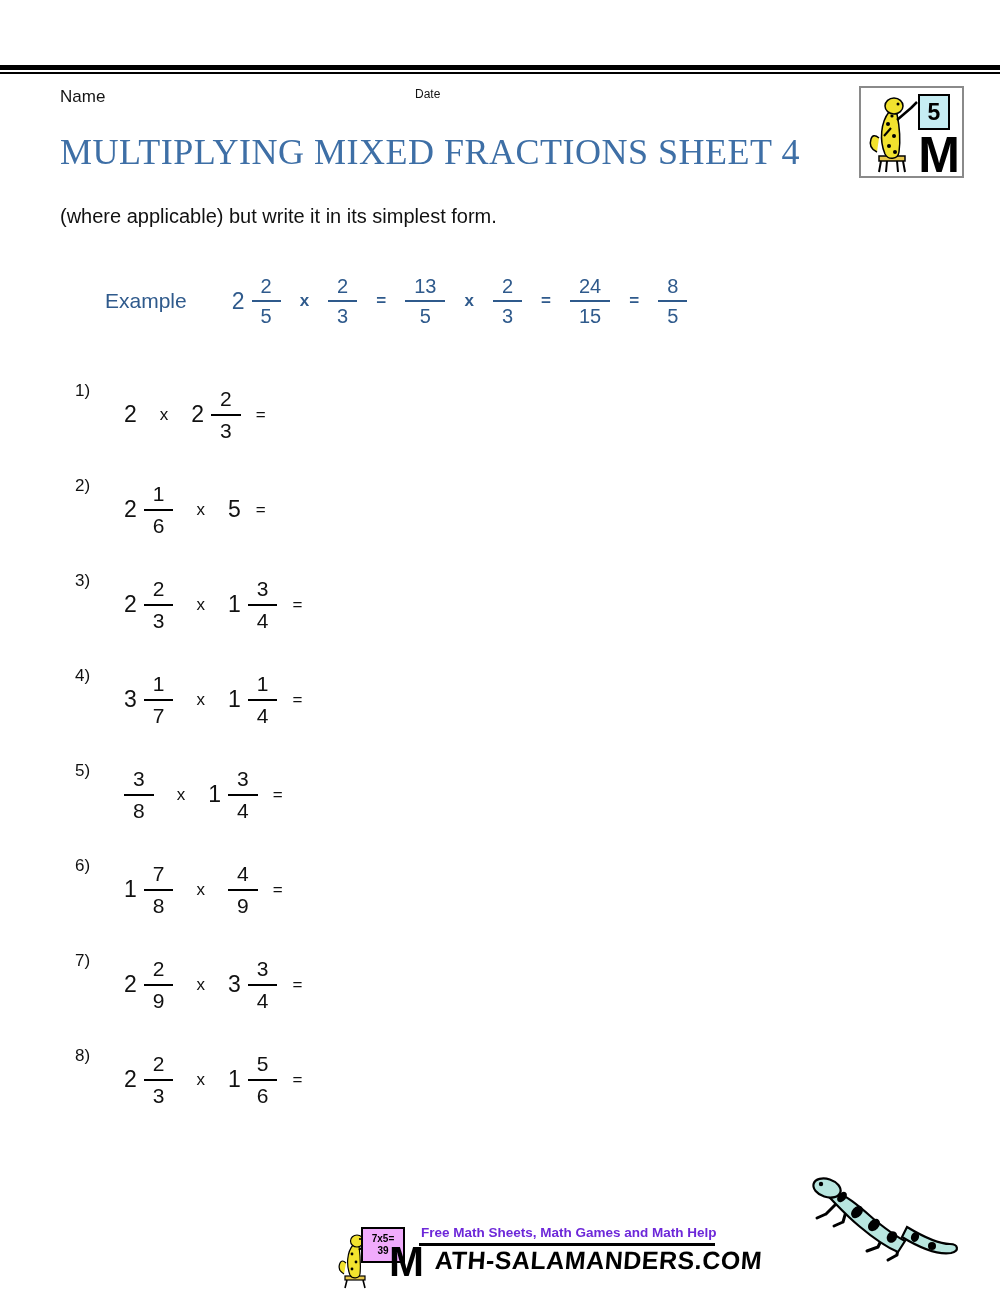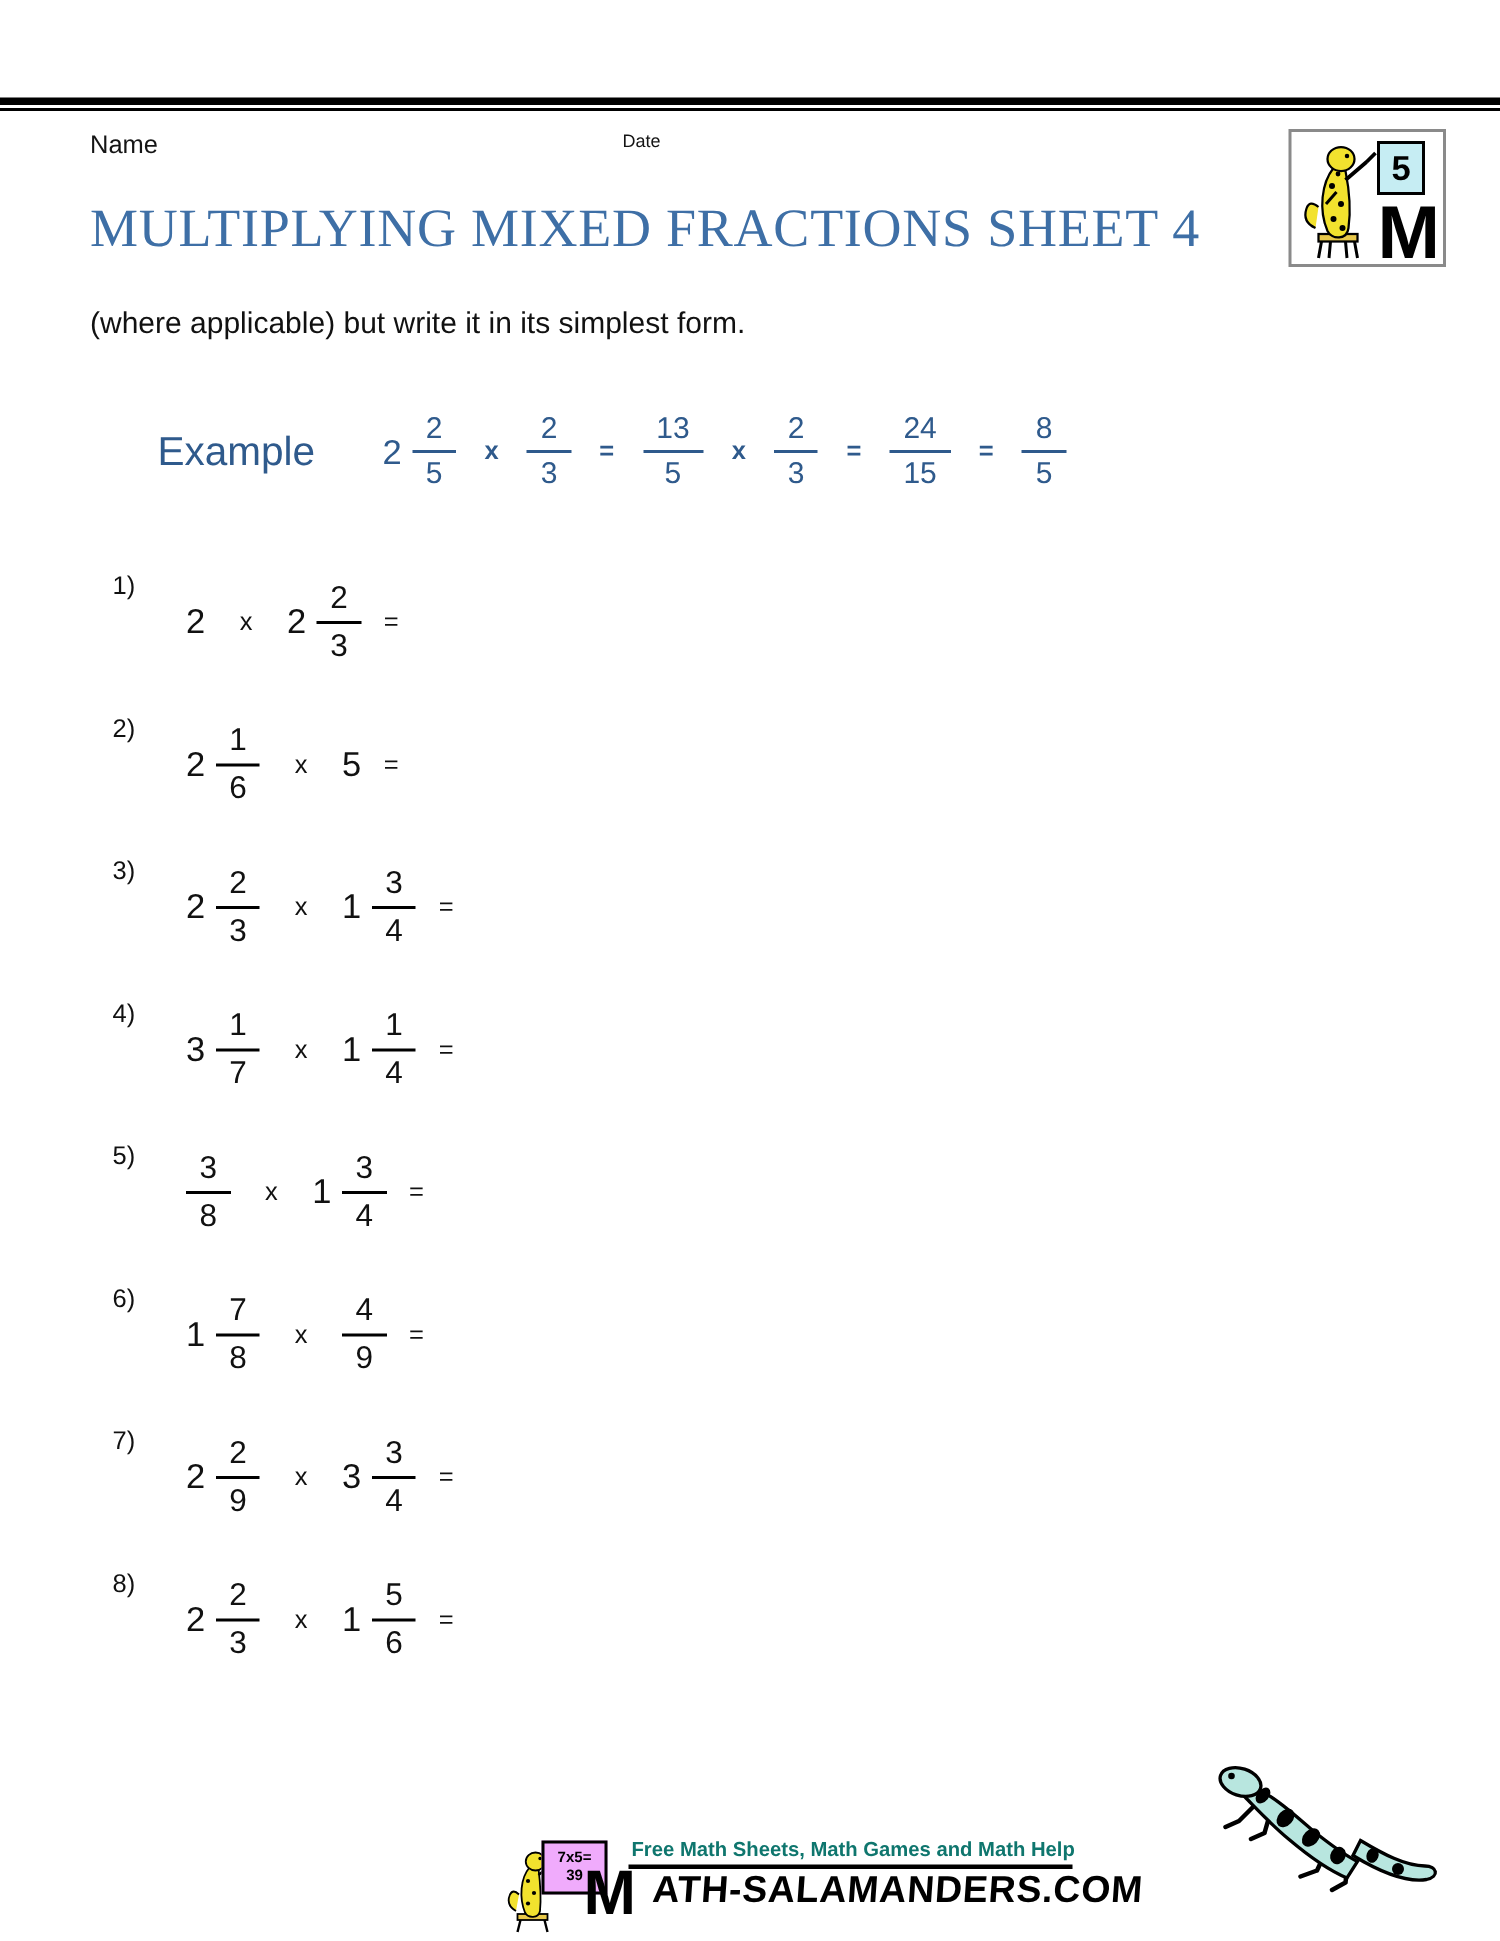--- a/index.html
+++ b/index.html
@@ -24,21 +24,21 @@
   .logo-sal{position:absolute;left:2px;top:6px;}
 
   .page-title{position:absolute;left:60px;top:104px;font-family:"Liberation Serif",serif;
               font-size:36px;color:#3e6fa6;letter-spacing:0.5px;white-space:nowrap;}
 
   .instructions{position:absolute;left:60px;top:170px;font-size:20px;line-height:39px;color:#111;}
 
   
   .example-row{position:absolute;left:105px;top:248px;display:flex;align-items:center;gap:19px;
                color:#2f5a8c;}
-  .example-label{font-size:27px;margin-right:26px;}
+  .example-label{font-size:21px;margin-right:26px;}
   .example-row .whole{font-size:23px;}
   .example-row .frac{font-size:20px;}
   .example-row .frac .num{border-bottom:2px solid #2f5a8c;}
   .example-row .op{font-size:17px;font-weight:bold;}
 
   
   .frac{display:inline-flex;flex-direction:column;align-items:center;line-height:1.12;}
   .frac .num{padding:0 9px 3px;}
   .frac .den{padding:3px 9px 0;}
   .mixed{display:inline-flex;align-items:center;gap:7px;}
@@ -54,21 +54,21 @@
   .problem-expression .op{font-size:17px;}
   .problem-expression .op.eq{margin-left:-8px;}
 
   
   .footer{position:absolute;left:335px;top:1198px;width:380px;}
   .footer-icon{position:absolute;left:0;top:2px;width:70px;height:64px;}
   .footer-board{position:absolute;left:26px;top:0;width:40px;height:32px;background:#f0abfc;
                 border:2px solid #000;color:#000;font-size:10px;font-weight:bold;line-height:1.2;
                 display:flex;flex-direction:column;align-items:center;justify-content:center;}
   .footer-right{position:absolute;left:84px;top:0;width:296px;}
-  .footer-tagline{font-size:13.5px;font-weight:bold;color:#0f766e;white-space:nowrap;padding-left:2px;}
+  .footer-tagline{font-size:13.5px;font-weight:bold;color:#6d28d9;white-space:nowrap;padding-left:2px;}
   .footer-divider{margin-top:3px;border-top:3px solid #000;width:100%;}
   .site-name{position:relative;margin-top:0;white-space:nowrap;}
   .site-big-m{font-size:42px;font-weight:900;letter-spacing:-3px;color:#000;
               position:absolute;left:-30px;top:-8px;}
   .site-text{display:inline-block;font-size:25px;font-weight:900;letter-spacing:0.5px;
              transform:skewX(-4deg);color:#000;margin-left:16px;}
 
   .lizard{position:absolute;left:802px;top:1140px;}
 </style>
 </head>

